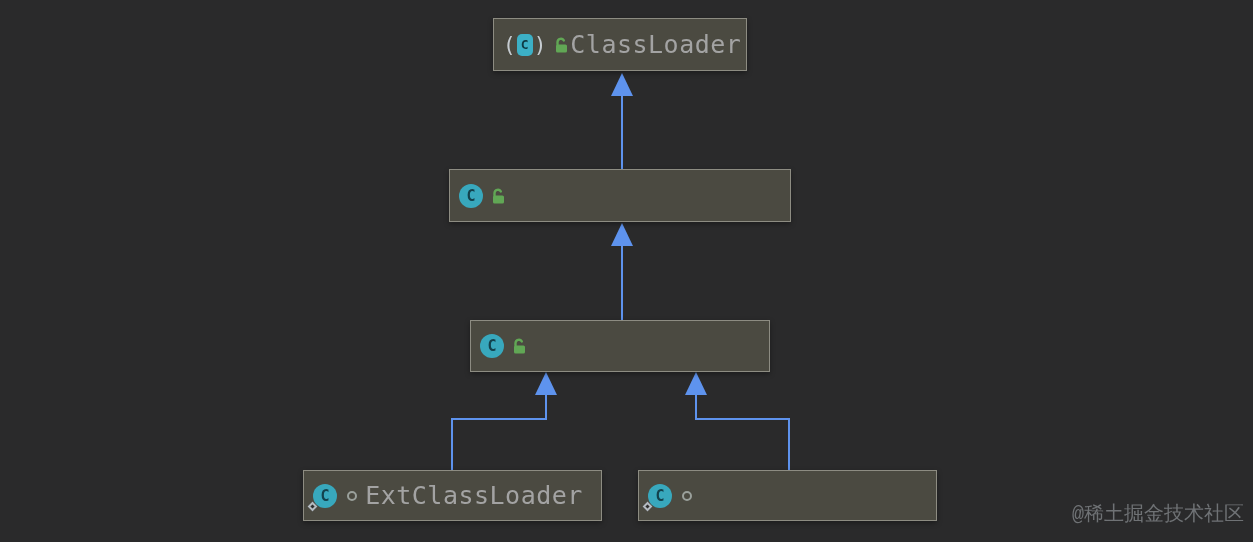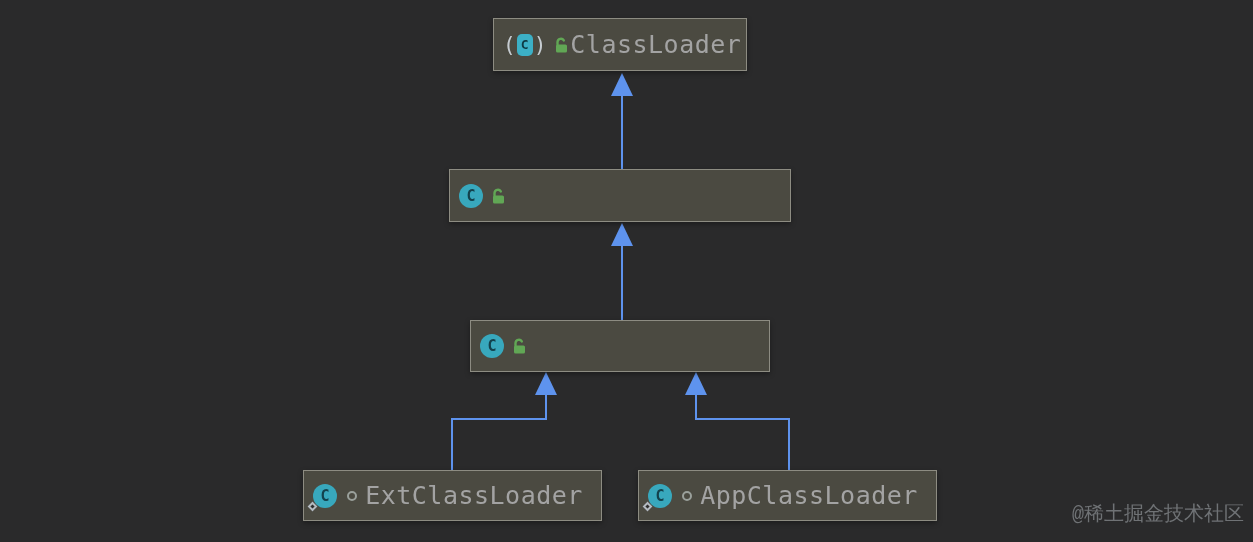--- a/index.html
+++ b/index.html
@@ -172,17 +172,16 @@
 
   <div class="node" id="node-ext">
     <span class="class-circle">C<i class="static-badge"></i></span>
     <span class="pkg-icon"></span>
     <span class="node-label">ExtClassLoader</span>
   </div>
 
   <div class="node" id="node-app">
     <span class="class-circle">C<i class="static-badge"></i></span>
     <span class="pkg-icon"></span>
-    <span class="node-label">AppClassLoader</span>
   </div>
 
   <div class="watermark">@稀土掘金技术社区</div>
 </div>
 
 </body></html>

